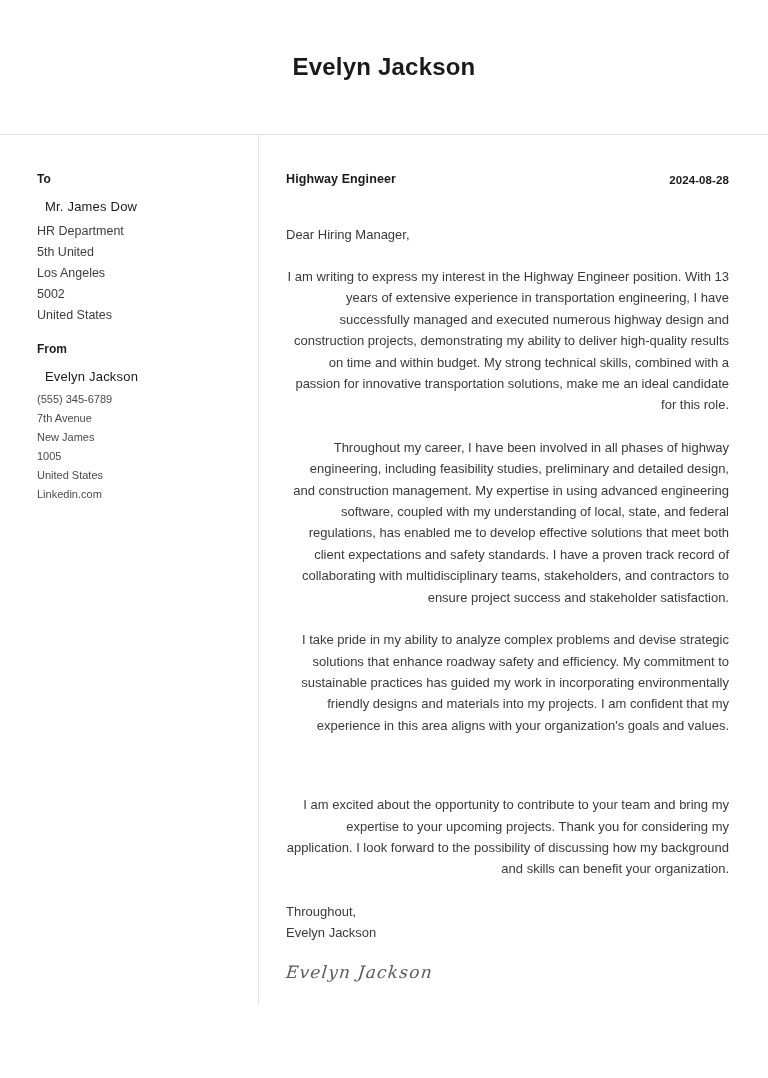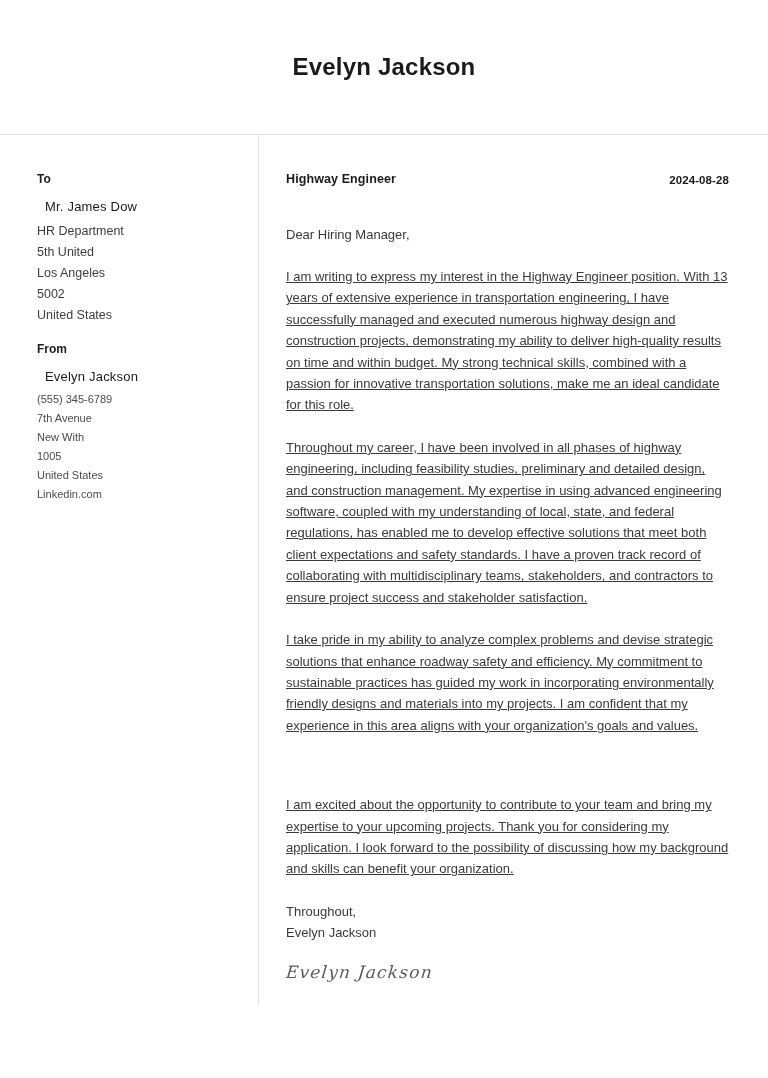--- a/index.html
+++ b/index.html
@@ -138,22 +138,21 @@
     font-size: 13px;
     line-height: 21px;
     color: #3a3a3a;
     margin: 0 0 21px 0;
   }
   .para {
     font-size: 13px;
     line-height: 21.4px;
     color: #3a3a3a;
     margin: 0 0 21px 0;
-    text-align: left;
-    text-decoration: underline;
+    text-align: right;
   }
   .para.spacer-after {
     margin-bottom: 58px;
   }
   .closing {
     font-size: 13px;
     line-height: 21px;
     color: #3a3a3a;
     margin: 0;
   }
@@ -195,21 +194,21 @@
           <li>United States</li>
         </ul>
       </section>
 
       <section class="from-block">
         <div class="block-label">From</div>
         <div class="block-name">Evelyn Jackson</div>
         <ul class="from-lines">
           <li>(555) 345-6789</li>
           <li>7th Avenue</li>
-          <li>New With</li>
+          <li>New James</li>
           <li>1005</li>
           <li>United States</li>
           <li>Linkedin.com</li>
         </ul>
       </section>
 
     </aside>
 
     <main class="main">
 

